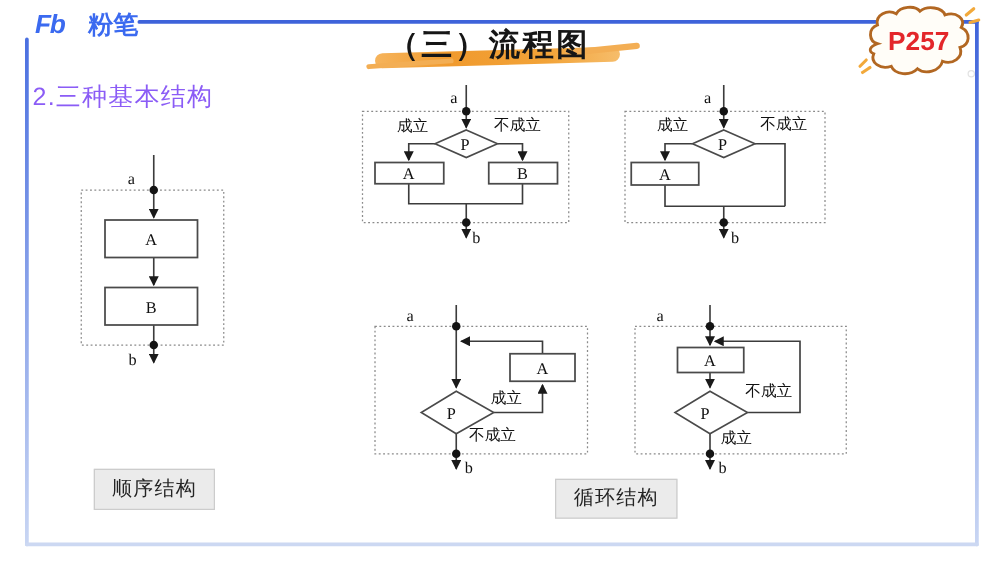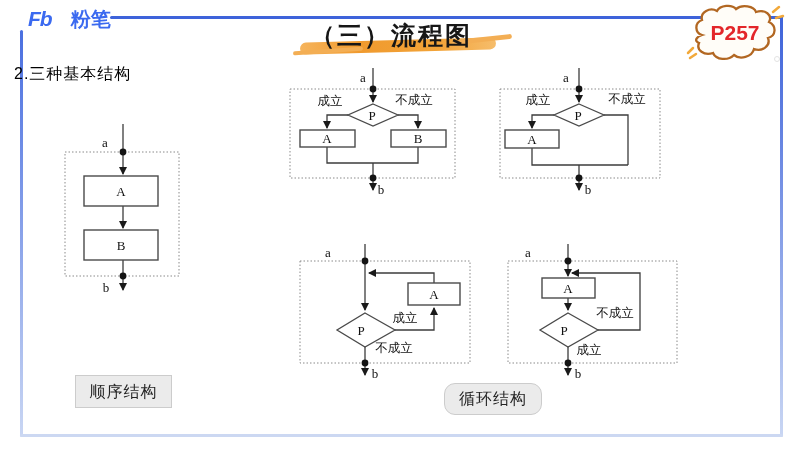--- a/index.html
+++ b/index.html
@@ -26,21 +26,21 @@
       letter-spacing:2px;color:#161616;}
   .hl-main{left:300px;top:40px;width:196px;height:12px;z-index:1;border-radius:7px;
       background:linear-gradient(90deg,#f6b45c,#f09a2e 30%,#f2a338 70%,#f6bd6b);
       transform:rotate(-1.6deg);}
   .hl-tail-l{left:293px;top:49px;width:70px;height:4px;background:#f3ae54;border-radius:3px;
       transform:rotate(-4deg);z-index:1;}
   .hl-tail-r{left:452px;top:37px;width:60px;height:5px;background:#f3ae54;border-radius:3px;
       transform:rotate(-6deg);z-index:1;}
 
   
-  .heading{left:14px;top:64px;font-size:16px;font-weight:500;color:#000000;letter-spacing:1px;}
+  .heading{left:26px;top:64px;font-size:20px;font-weight:500;color:#8b5cf6;letter-spacing:1px;}
 
   
   .struct-label{background:#ebebeb;border:1px solid #cccccc;color:#242424;
       font-size:16px;letter-spacing:1px;text-align:center;line-height:29px;}
 
   
   svg.diag{position:absolute;overflow:visible;}
   .fl-line{stroke:#3c3c3c;stroke-width:1.3;fill:none;}
   .fl-box{fill:#ffffff;stroke:#4a4a4a;stroke-width:1.4;}
   .fl-dia{fill:#ffffff;stroke:#4a4a4a;stroke-width:1.3;}
@@ -207,15 +207,15 @@
     <circle class="fl-dot" cx="68" cy="121" r="3.4"></circle>
     <polygon class="fl-dia" points="68,71 98,88 68,105 40,88"></polygon>
     <rect class="fl-box" x="42" y="36" width="53" height="20"></rect>
     <text class="t-ser" x="28" y="15">a</text>
     <text class="t-ser" x="68" y="51">A</text>
     <text class="t-ser" x="64" y="93">P</text>
     <text class="t-cjk" x="115" y="75">不成立</text>
     <text class="t-cjk" x="89" y="112">成立</text>
     <text class="t-ser" x="78" y="136">b</text>
   </svg>
-  <div class="abs struct-label" style="left:444px;top:383px;width:96px;height:30px;border-radius:11px;">循环结构</div>
+  <div class="abs struct-label" style="left:444px;top:383px;width:96px;height:30px;">循环结构</div>
 
 </div>
 
 </body></html>

